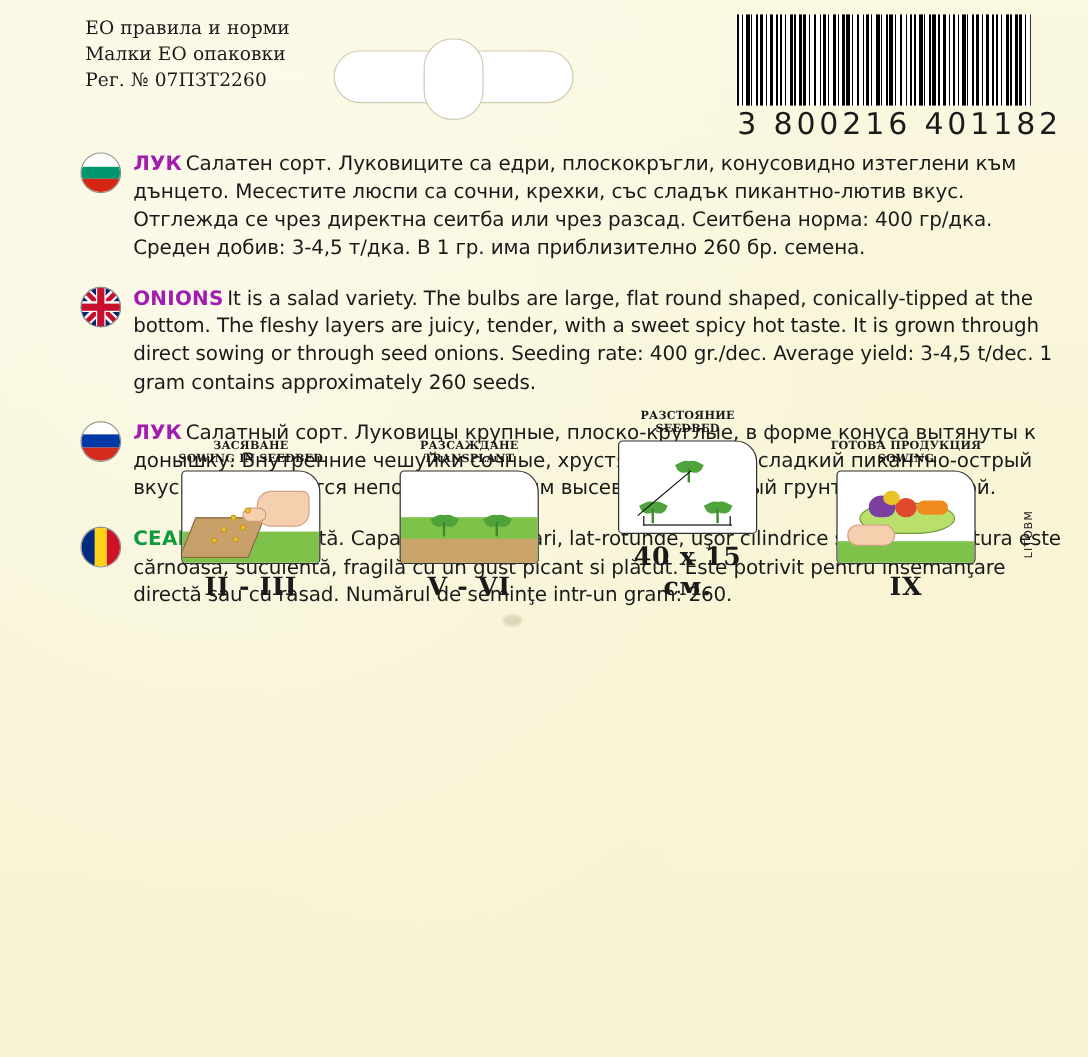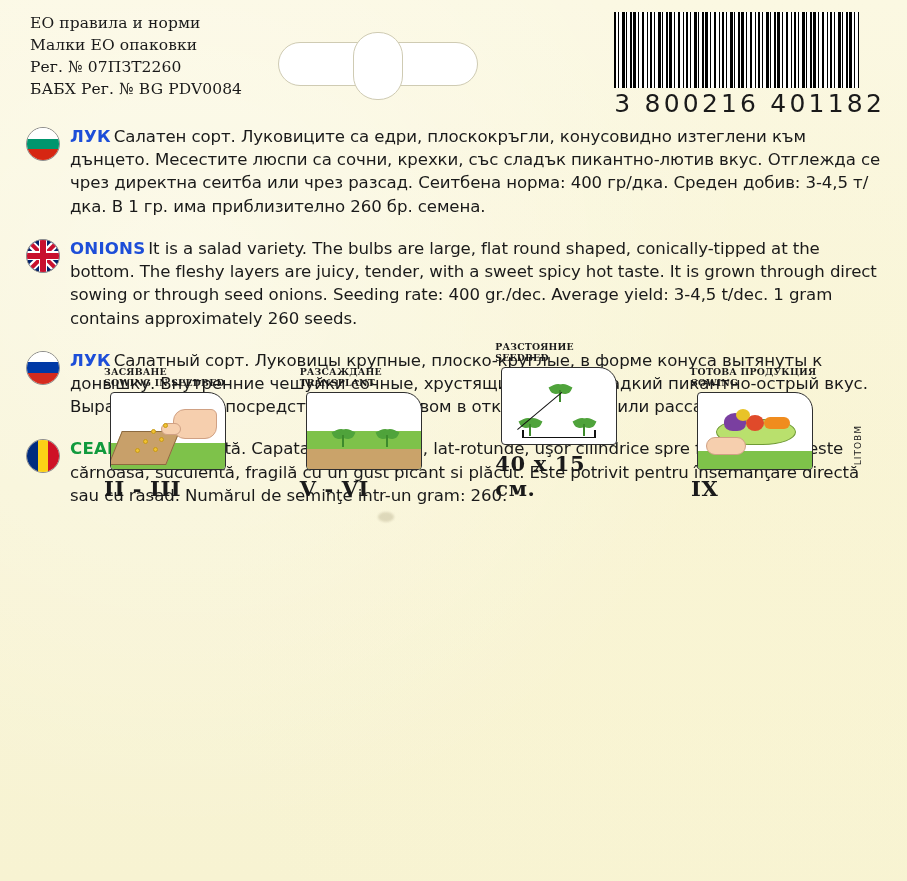--- a/index.html
+++ b/index.html
@@ -14,21 +14,21 @@
   }
   
   .paper-noise{
     position:absolute; inset:0;
     background:
       radial-gradient(circle at 20% 30%, rgba(255,255,255,.35), transparent 60%),
       radial-gradient(circle at 80% 70%, rgba(250,245,210,.5), transparent 60%),
       linear-gradient(180deg,#fbf8e2 0%, #f8f4d6 55%, #f7f3d2 100%);
     pointer-events:none;
   }
-  .content { position:relative; }
+  .content { position:relative;margin-left:41px; }
 
   
   .top-row{
     display:flex; align-items:flex-start;
     padding: 12px 14px 0 30px;
     height: 118px;
   }
   .reg-block{
     font-family:"DejaVu Serif","Liberation Serif", serif;
     font-size: 15.5px;
@@ -149,41 +149,41 @@
   .flag-ro i:nth-child(3){ left:66.66%; background:#ce1126; }
 
   .lang-text{
     font-size: 16.6px;
     line-height: 1.40;
     letter-spacing: -0.1px;
     padding-top: 1px;
   }
   .lang-name{
     font-weight: bold;
-    color: #1d4ed8;
+    color: #a21caf;
     letter-spacing: .2px;
     margin-right: 3px;
   }
   .lang-name.green-dark{ color:#119a3d; }
 
   
   .picto-strip{
     position:absolute;
     left:0; right:0; bottom: 6px;
     padding: 0 26px;
   }
   .picto-row{
     display:flex;
     justify-content: space-between;
     align-items: flex-end;
     padding: 0 62px 0 78px;
   }
   .picto{
     width: 128px;
-    text-align:left;
+    text-align:center;
   }
   .picto-caps{
     font-family:"DejaVu Serif","Liberation Serif",serif;
     font-size: 9.3px;
     line-height: 1.25;
     font-weight: bold;
     letter-spacing: .2px;
     margin-bottom: 3px;
     white-space: nowrap;
   }
@@ -254,21 +254,20 @@
 <div class="paper-noise"></div>
 
 <div class="content">
 
   <div class="top-row">
 
     <div class="reg-block">
       <div>ЕО правила и норми</div>
       <div>Малки ЕО опаковки</div>
       <div>Рег. № 07ПЗТ2260</div>
-      <div>БАБХ Рег. № BG PDV0084</div>
     </div>
 
     <div class="hang-hole">
       <div class="hole-shape"></div>
     </div>
 
     <div class="barcode-wrap">
       <div class="barcode"></div>
       <div class="barcode-digits">3 800216 401182</div>
     </div>

